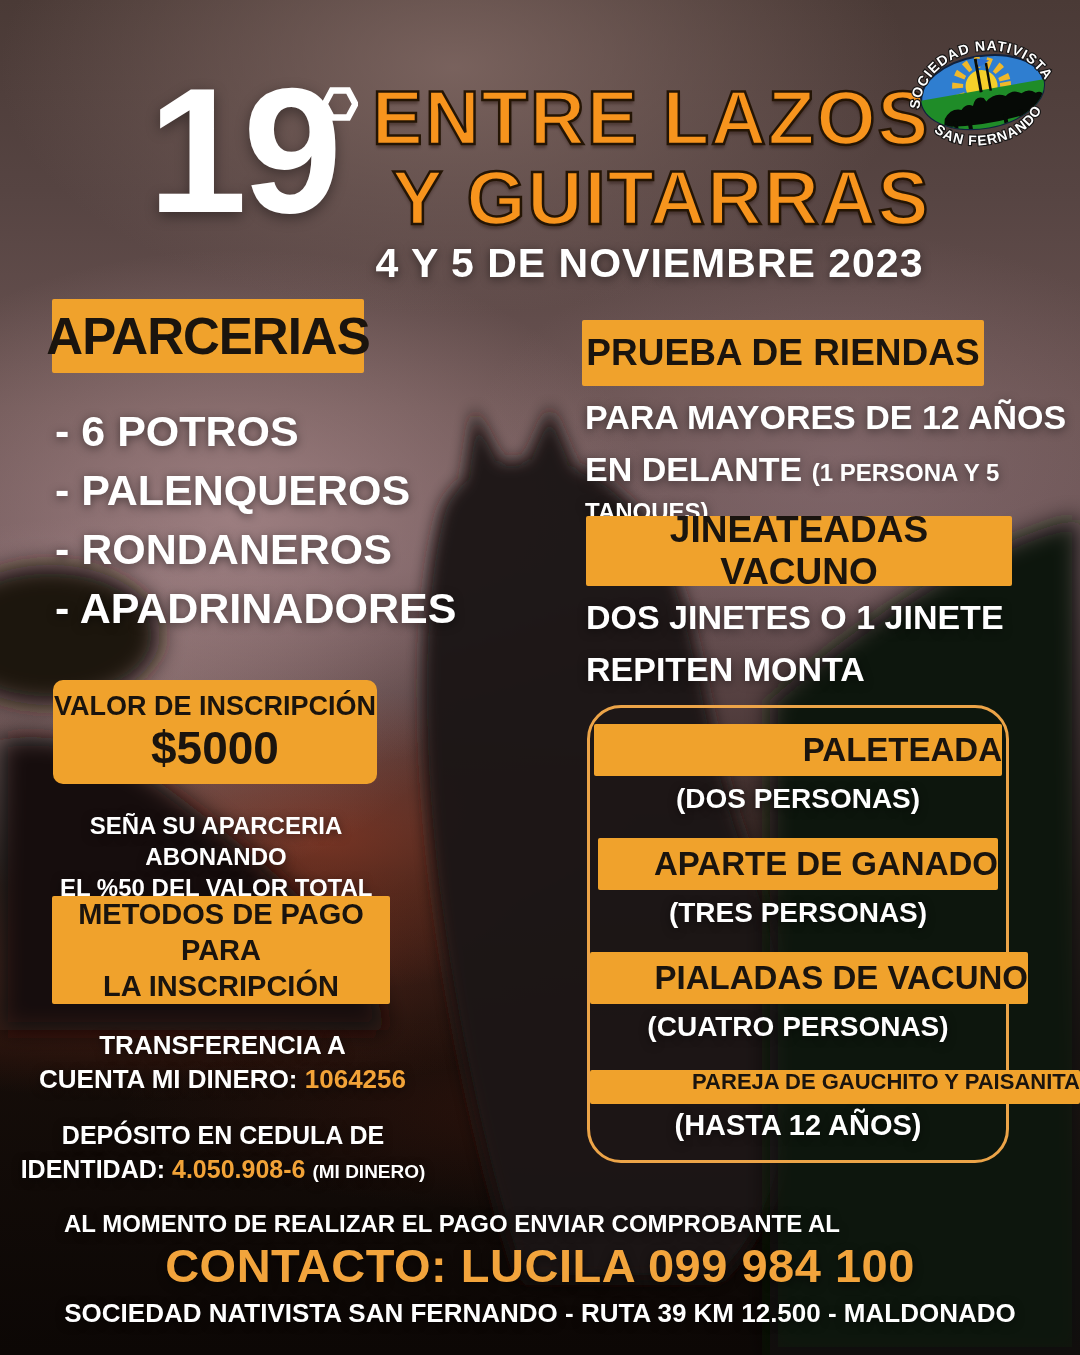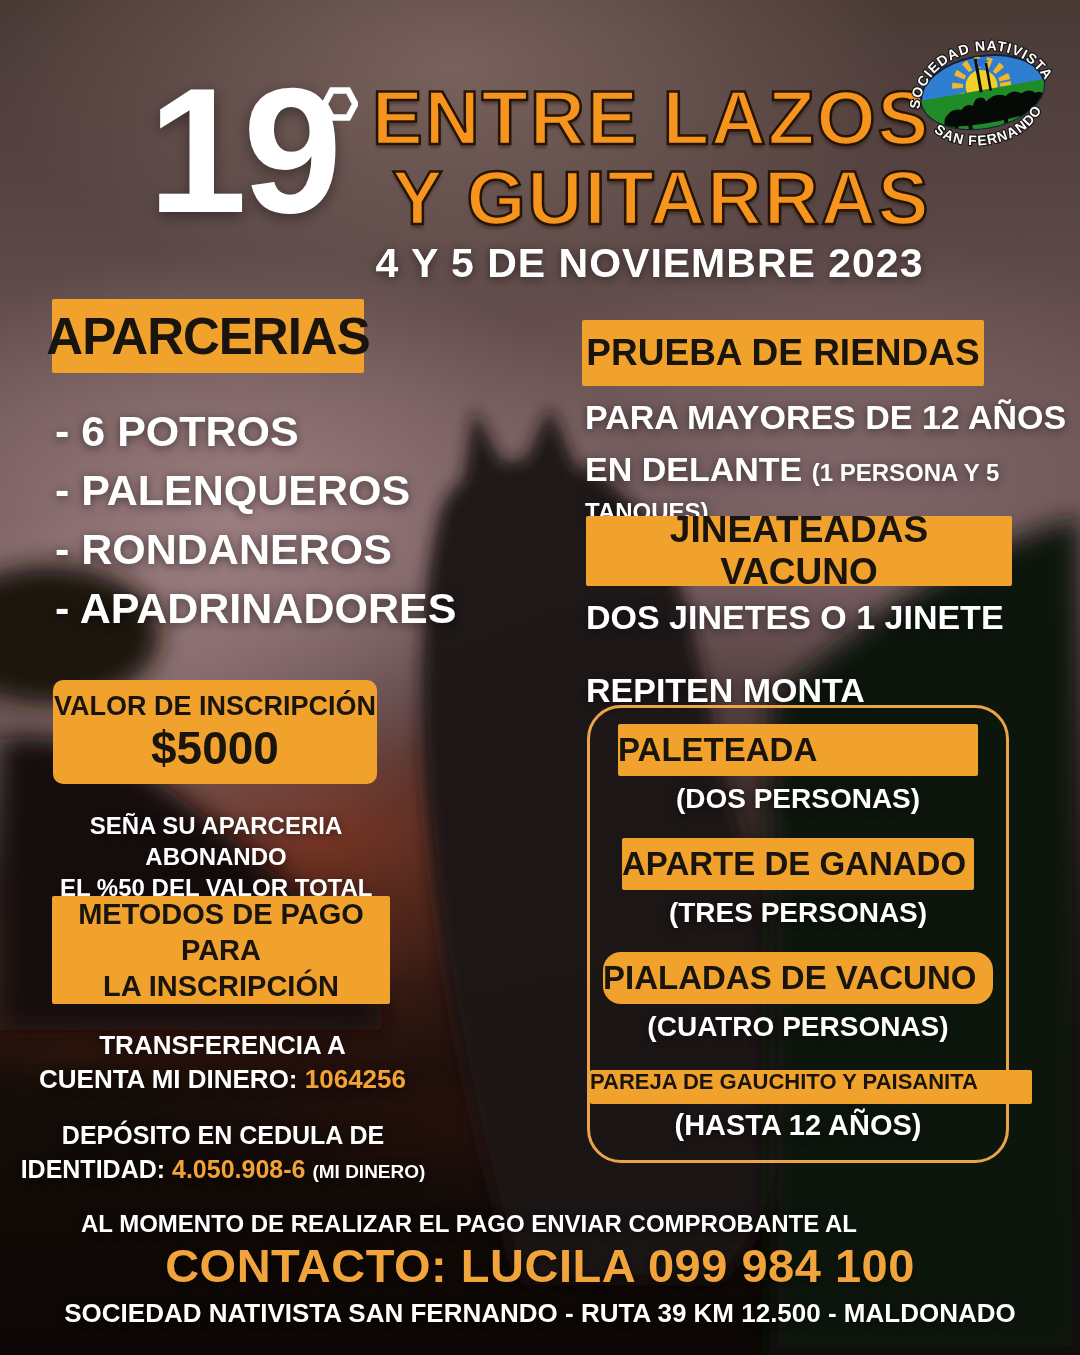--- a/index.html
+++ b/index.html
@@ -41,31 +41,31 @@
   .box-metodos{left:52px;top:896px;width:338px;height:108px;flex-direction:column;font-size:29px;line-height:36px;}
   .transferencia{left:30px;top:1028px;width:385px;text-align:center;font-size:26px;line-height:34px;}
   .deposito{left:20px;top:1118px;width:406px;text-align:center;font-size:25px;line-height:34px;}
   .small-note{font-size:19px;}
   .box-prueba{left:582px;top:320px;width:402px;height:66px;font-size:37px;}
   .prueba-l1{left:585px;top:398px;font-size:34px;}
   .prueba-l2{left:585px;top:450px;font-size:34px;}
   .inline-note{font-size:24px;}
   .box-jineateadas{left:586px;top:516px;width:426px;height:70px;font-size:37px;}
   .jv-l1{left:586px;top:598px;font-size:34px;}
-  .jv-l2{left:586px;top:650px;font-size:34px;margin-top:21px;}
+  .jv-l2{left:586px;top:650px;font-size:34px;}
   .events-frame{left:587px;top:705px;width:422px;height:458px;border:3px solid #ECA448;border-radius:34px;box-sizing:border-box;}
-  .ev-title{display:block;margin:0 auto;background:#F0A22C;color:#1A140E;text-align:left;font-size:33px;line-height:52px;height:52px;border-radius:2px;}
+  .ev-title{display:block;margin:0 auto;background:#F0A22C;color:#1A140E;text-align:right;font-size:33px;line-height:52px;height:52px;border-radius:2px;padding-left:48px;}
   .ev-sub{display:block;text-align:center;font-size:28px;line-height:34px;color:#fff;text-shadow:0 2px 8px rgba(0,0,0,.5);}
   .evt1{margin-top:16px;width:360px;}
   .evt2{margin-top:22px;width:352px;}
-  .evt3{margin-top:22px;width:390px;border-radius:18px;}
+  .evt3{margin-top:22px;width:390px;}
   .evt4{margin-top:26px;width:442px;height:34px;font-size:22px;line-height:24px;}
   .ev-s{margin-top:6px;}
   .ev-s4{margin-top:4px;font-size:29px;}
-  .footer-note{left:0;top:1210px;width:904px;text-align:center;font-size:24px;margin-left:17px;}
+  .footer-note{left:0;top:1210px;width:904px;text-align:center;font-size:24px;}
   .footer-contact{left:0;top:1238px;width:1080px;text-align:center;font-size:47px;color:#F2A43C;letter-spacing:.5px;text-shadow:0 3px 10px rgba(0,0,0,.5);}
   .footer-address{left:0;top:1298px;width:1080px;text-align:center;font-size:26px;}
 </style>
 </head>
 <body>
 
 <div class="poster">
 
   <svg class="bg-svg" width="1080" height="1355" viewBox="0 0 1080 1355" aria-hidden="true">
     <defs>

